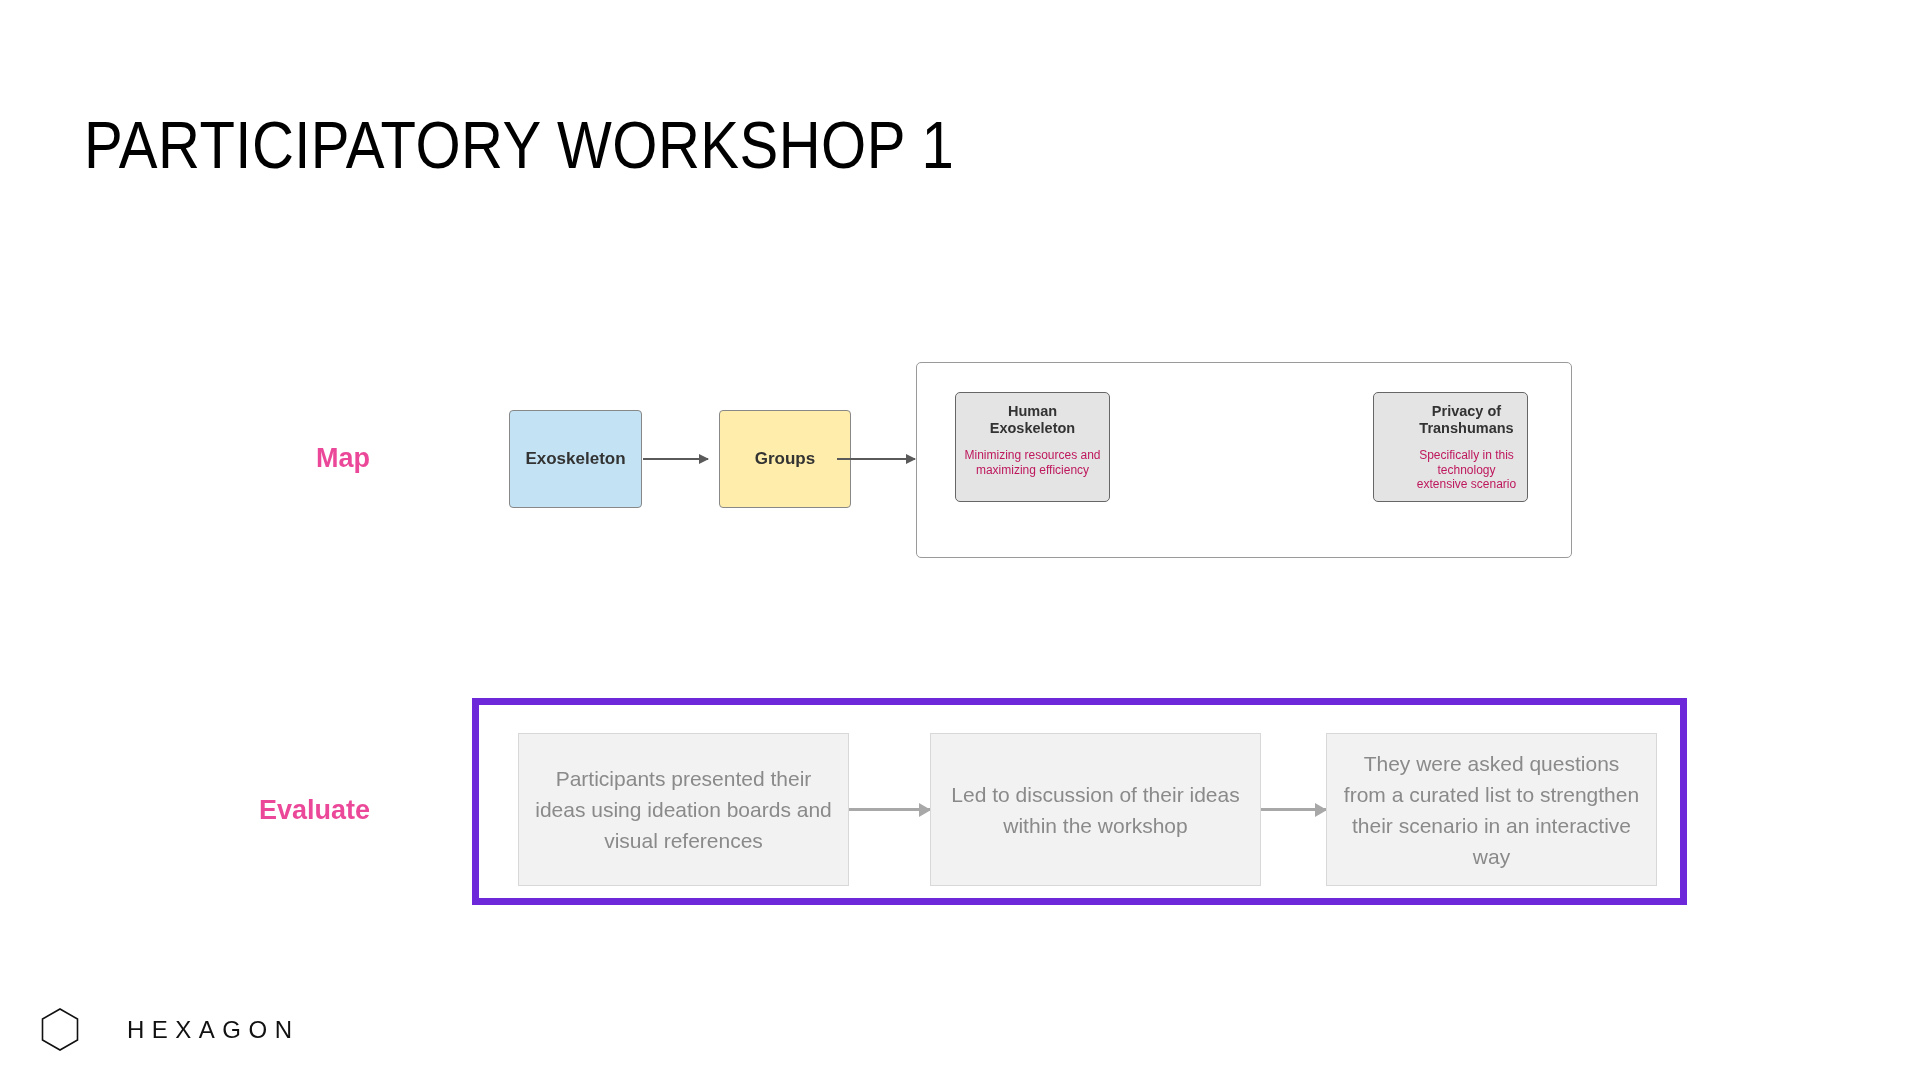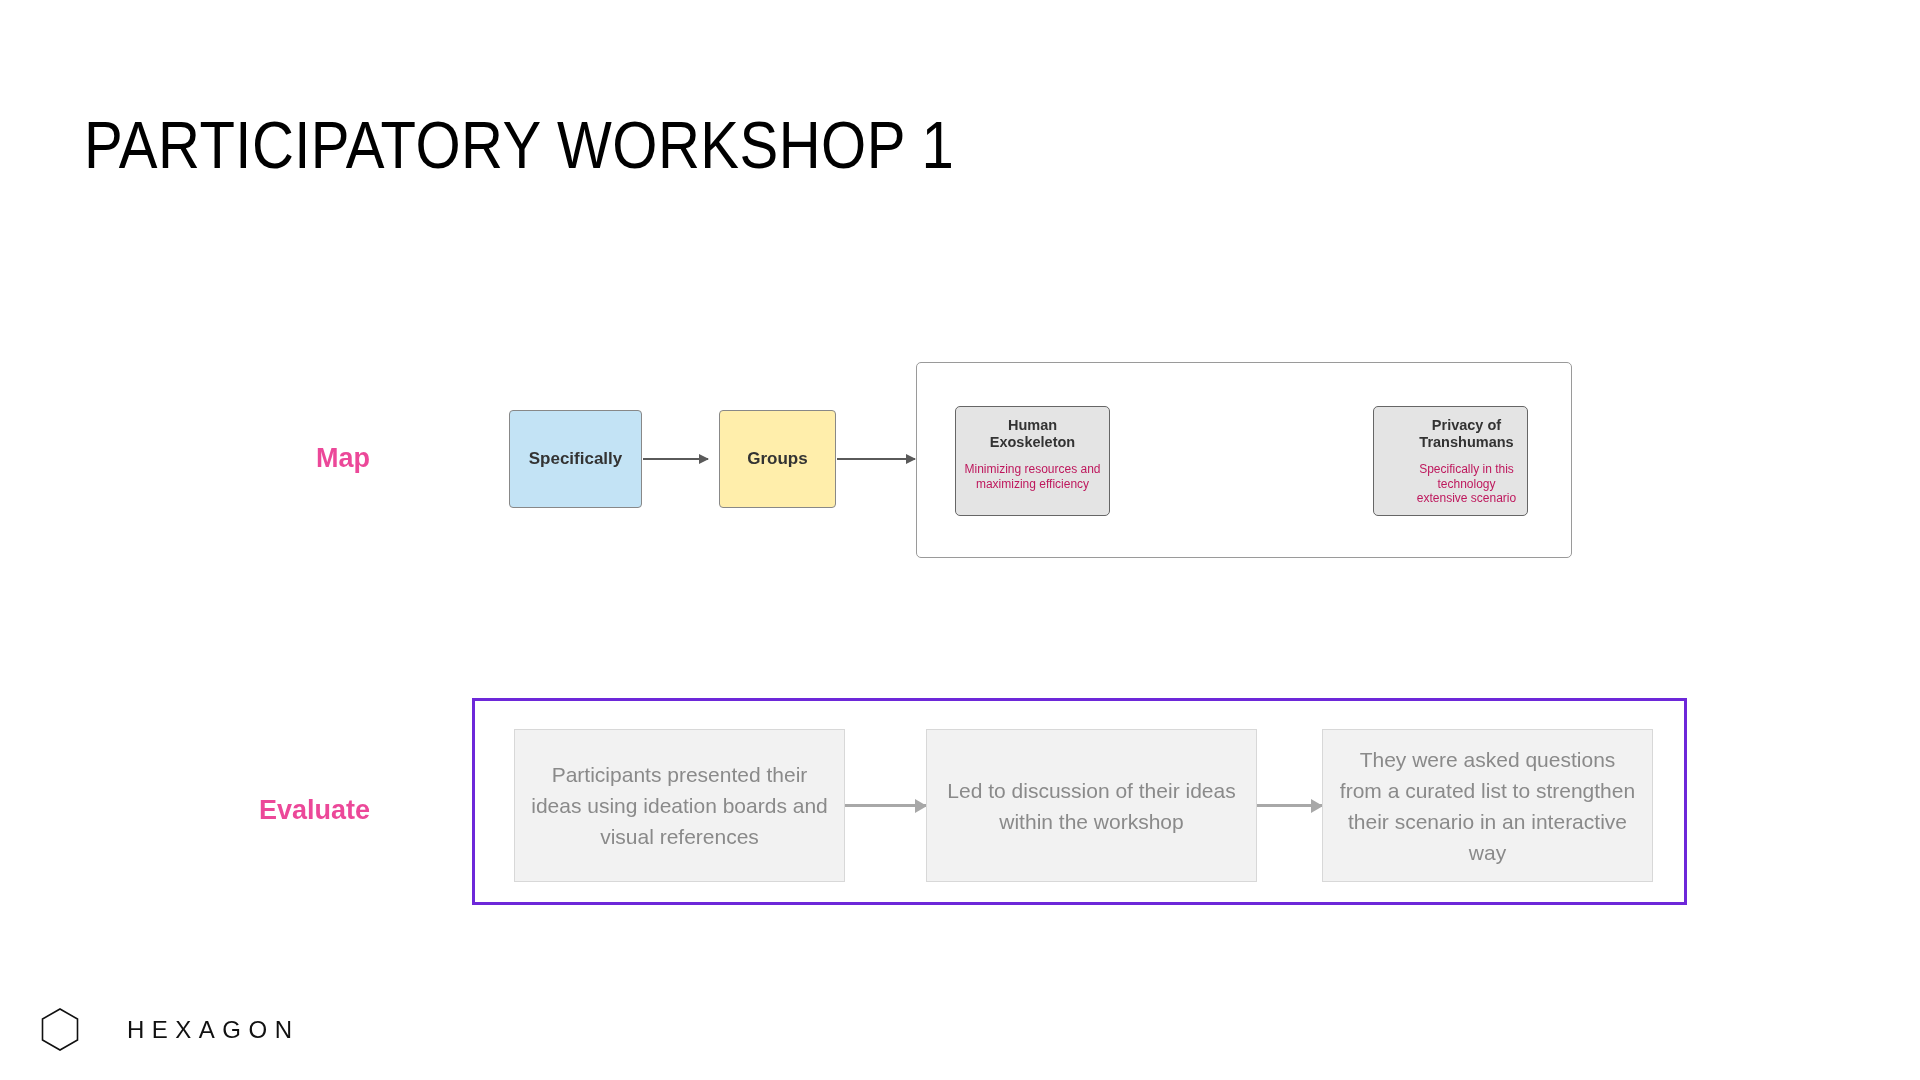--- a/index.html
+++ b/index.html
@@ -67,21 +67,21 @@
   #node-participants {
     left: 509px;
     top: 50px;
     width: 133px;
     height: 98px;
     background: #c3e3f5;
   }
   #node-groups {
     left: 719px;
     top: 50px;
-    width: 117px;
+    width: 132px;
     height: 98px;
     background: #ffeeab;
   }
 
   
   .arrow-h {
     position: absolute;
     height: 2px;
     background: #5a5a5a;
   }
@@ -105,21 +105,21 @@
     left: 916px;
     top: 2px;
     width: 656px;
     height: 196px;
     border: 1px solid #9a9a9a;
     border-radius: 5px;
     box-sizing: border-box;
   }
   .map-card {
     position: absolute;
-    top: 43px;
+    top: 29px;
     width: 155px;
     height: 110px;
     background: #e4e4e4;
     border: 1px solid #666666;
     border-radius: 5px;
     box-sizing: border-box;
     padding: 10px 8px 0 8px;
     text-align: center;
   }
   #map-card-1 { left: 38px; }
@@ -146,21 +146,21 @@
     top: 698px;
     width: 1920px;
     height: 210px;
   }
   #multiply-container {
     position: absolute;
     left: 472px;
     top: 0px;
     width: 1215px;
     height: 207px;
-    border: 3px solid #6d28d9;
+    border: 7px solid #6d28d9;
     box-sizing: border-box;
   }
   .multiply-card {
     position: absolute;
     top: 28px;
     width: 331px;
     height: 153px;
     background: #f2f2f2;
     border: 1px solid #d8d8d8;
     box-sizing: border-box;
@@ -214,21 +214,21 @@
     color: #111111;
   }
 </style>
 </head>
 <body>
 
 <div id="page-title">PARTICIPATORY WORKSHOP 1</div>
 
 <div id="map-row">
 
-  <div class="node-box" id="node-participants">Specifically</div>
+  <div class="node-box" id="node-participants">Exoskeleton</div>
 
   <div class="arrow-h" id="arrow-participants-groups"></div>
 
   <div class="node-box" id="node-groups">Groups</div>
 
   <div class="arrow-h" id="arrow-groups-container"></div>
 
   <div id="map-container">
 
     <div class="map-card" id="map-card-1">

